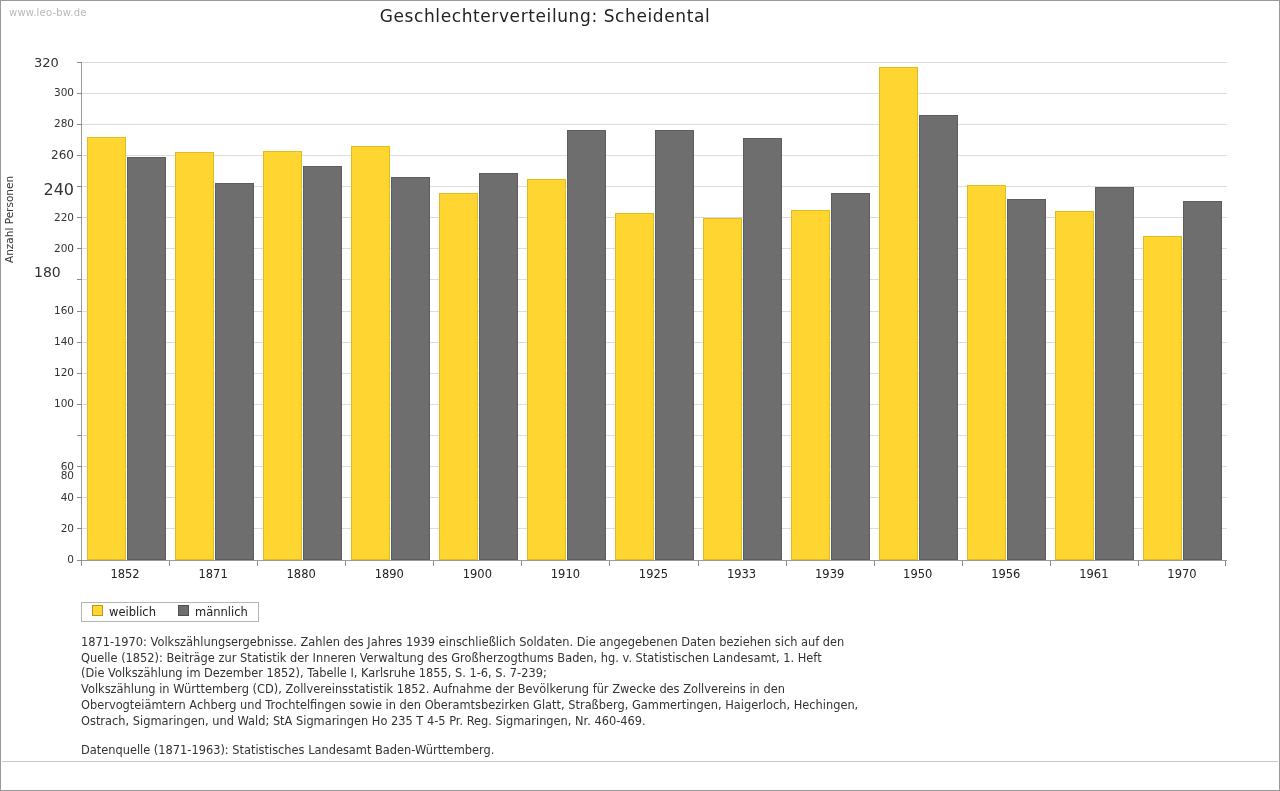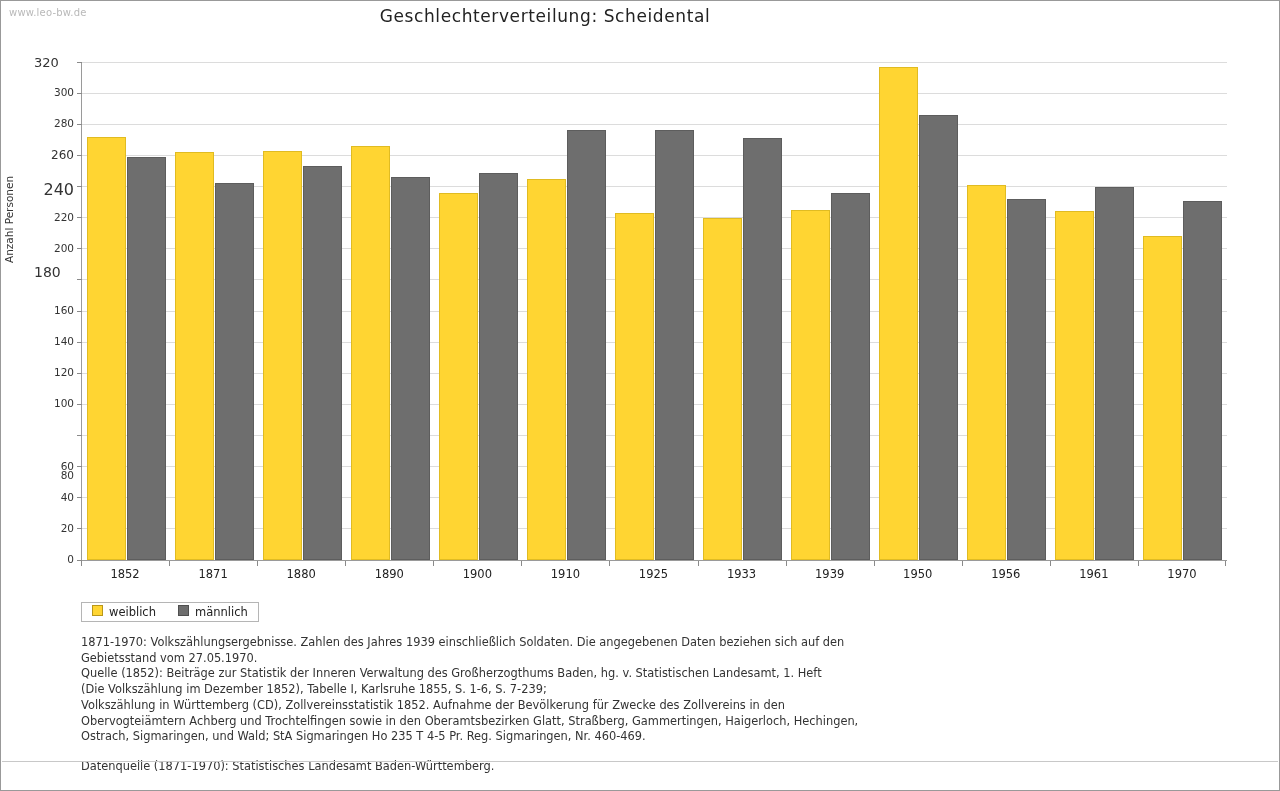--- a/index.html
+++ b/index.html
@@ -287,23 +287,22 @@
         <span class="legend-label">weiblich</span>
       </div>
       <div class="legend-item">
         <span class="swatch male"></span>
         <span class="legend-label">männlich</span>
       </div>
     </div>
 
   <div id="notes">
       <div class="note-line">1871-1970: Volkszählungsergebnisse. Zahlen des Jahres 1939 einschließlich Soldaten. Die angegebenen Daten beziehen sich auf den</div>
-      <div class="note-line">Gebietsstand vom 27.05.1970.</div>
       <div class="note-line">Quelle (1852): Beiträge zur Statistik der Inneren Verwaltung des Großherzogthums Baden, hg. v. Statistischen Landesamt, 1. Heft</div>
       <div class="note-line">(Die Volkszählung im Dezember 1852), Tabelle I, Karlsruhe 1855, S. 1-6, S. 7-239;</div>
       <div class="note-line">Volkszählung in Württemberg (CD), Zollvereinsstatistik 1852. Aufnahme der Bevölkerung für Zwecke des Zollvereins in den</div>
       <div class="note-line">Obervogteiämtern Achberg und Trochtelfingen sowie in den Oberamtsbezirken Glatt, Straßberg, Gammertingen, Haigerloch, Hechingen,</div>
       <div class="note-line">Ostrach, Sigmaringen, und Wald; StA Sigmaringen Ho 235 T 4-5 Pr. Reg. Sigmaringen, Nr. 460-469.</div>
-      <div id="source">Datenquelle (1871-1970): Statistisches Landesamt Baden-Württemberg.</div>
+      <div id="source">Datenquelle (1871-1963): Statistisches Landesamt Baden-Württemberg.</div>
     </div>
 
   <div class="footer-rule"></div>
 </div>
 
 </body></html>

